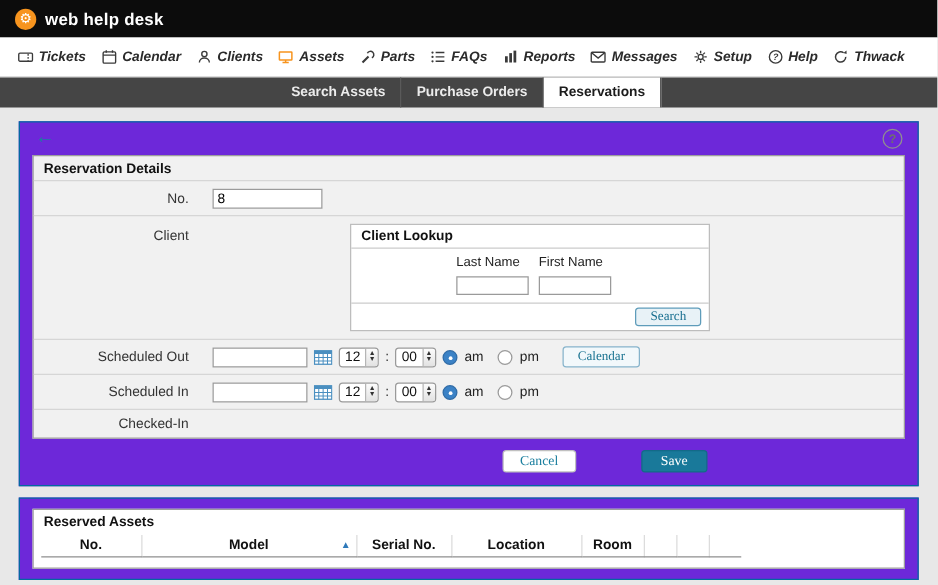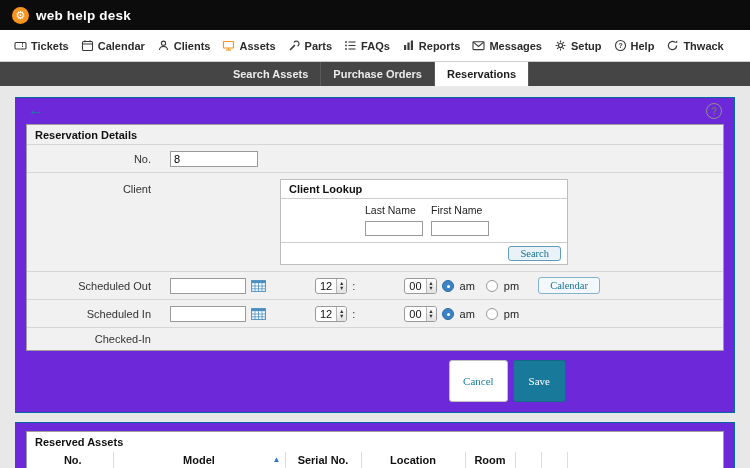--- a/index.html
+++ b/index.html
@@ -14,21 +14,21 @@
   input { font-family:inherit; }
   svg { display:block; }
 
   
   .topbar { height:30px; background:#0c0c0c; display:flex; align-items:center; padding:0 12px; }
   .logo { width:17px; height:17px; border-radius:50%; background:#f7941e; display:flex; align-items:center; justify-content:center; margin-right:7px; flex:none; }
   .logo::after { content:"⚙"; color:#fff; font-size:11px; line-height:1; }
   .brand { color:#fff; font-weight:bold; font-size:13.5px; letter-spacing:.2px; }
 
   
-  .navbar { height:32px; background:#fff; border-bottom:1px solid #cfcfcf; display:flex; align-items:center; padding-left:14px; gap:12px; }
+  .navbar { height:32px; background:#fff; border-bottom:1px solid #cfcfcf; display:flex; align-items:center; padding-left:14px; gap:12px;font-style:italic; }
   .nav-item { display:flex; align-items:center; gap:4px; cursor:pointer; white-space:nowrap; }
   .nav-label { font-size:11px; font-weight:bold; color:#2b2b2b; }
 
   
   .tabsbar { height:24px; background:#454545; display:flex; align-items:stretch;justify-content:center; }
   .tab { display:flex; align-items:center; padding:0 12px; color:#ececec; font-size:11px; font-weight:bold; border-right:1px solid #5a5a5a; cursor:pointer; }
   .tab.active { background:#fff; color:#1c1c1c; border-right:1px solid #5a5a5a; }
 
   
   .content { padding:11px 15px 0; }
@@ -56,37 +56,37 @@
   .lookup { margin-left:110px; width:288px; background:#fff; border:1px solid #bdbdbd; }
   .lookup-title { font-size:11px; font-weight:bold; padding:3px 8px; border-bottom:1px solid #ccc; color:#111; }
   .lookup-body { padding:5px 8px 6px 84px; display:flex; gap:8px; }
   .fldgrp label { display:block; font-size:10.5px; color:#222; margin-bottom:2px; }
   .fldgrp .txt { width:58px; height:15px; }
   .lookup-foot { border-top:1px solid #ccc; padding:3px 6px; display:flex; justify-content:flex-end; }
   .btn-search { background:#e8f2f7; border:1px solid #5e9cba; color:#186f90; font-size:10.5px; padding:1px 11px; border-radius:3px; }
 
   
   .cal-ico { cursor:pointer; display:inline-flex; }
-  .spin { display:inline-flex; border:1px solid #9a9a9a; border-radius:3px; background:#fff; height:16px; overflow:hidden; cursor:pointer;margin-left:44px; }
+  .spin { display:inline-flex; border:1px solid #9a9a9a; border-radius:3px; background:#fff; height:16px; overflow:hidden; cursor:pointer; }
   .spin .val { font-size:11px; line-height:14px; padding:0 4px; min-width:16px; text-align:right; color:#111; }
   .spin .arr { width:10px; background:linear-gradient(#fcfcfc,#e2e2e2); border-left:1px solid #b5b5b5; display:flex; flex-direction:column; align-items:center; justify-content:center; }
   .spin .arr i { font-style:normal; font-size:5.5px; line-height:4.5px; color:#333; }
   .spin .arr i.up::after { content:"▲"; }
   .spin .arr i.dn::after { content:"▼"; }
   .colon { font-size:11px; color:#333; }
   .radio { width:12px; height:12px; border-radius:50%; border:1px solid #9a9a9a; background:#fff; display:inline-block; position:relative; cursor:pointer; flex:none; }
   .radio.sel { background:#3b82c6; border-color:#2f6ba6; }
   .radio.sel::after { content:""; position:absolute; left:4px; top:4px; width:3px; height:3px; border-radius:50%; background:#fff; }
   .rlabel { font-size:11px; color:#222; margin:0 6px 0 1px; cursor:pointer; }
   .btn-cal { background:#f2f8fb; border:1px solid #86b3cb; color:#1b7492; font-size:10.5px; padding:2px 11px; border-radius:3px; margin-left:8px; }
 
   
   .actions { display:flex; justify-content:flex-end; gap:5px; padding:9px 158px 10px 0; }
   .btn-cancel { background:#fff; border:1px solid #c0c0c0; color:#1b7f9f; font-size:11px; padding:2px 13px; border-radius:3px; }
-  .btn-save { background:#19799a; border:1px solid #136a88; color:#fff; font-size:11px; padding:14px 15px; border-radius:3px; }
+  .btn-save { background:#19799a; border:1px solid #136a88; color:#fff; font-size:11px; padding:2px 15px; border-radius:3px;margin-left:47px; }
 
   
   .panel.assets { margin-top:9px; padding:8px 10px; }
   .fieldset.assets-fs { background:#fff; }
   table { border-collapse:collapse; table-layout:fixed; margin:1px 6px 8px 6px; width:560px; background:#fff; }
   th { font-size:11px; font-weight:bold; color:#111; border-bottom:1px solid #8f8f8f; border-right:1px solid #dcdcdc; padding:2px 4px 3px; text-align:center; position:relative; }
   th:last-child { border-right:none; }
   .c-no { width:80px; } .c-model { width:172px; } .c-serial { width:76px; }
   .c-loc { width:104px; } .c-room { width:50px; } .c-ico { width:26px; text-align:center; }
   .sort-asc { position:absolute; right:4px; top:4px; color:#2e79ba; font-size:8px; line-height:1; }

